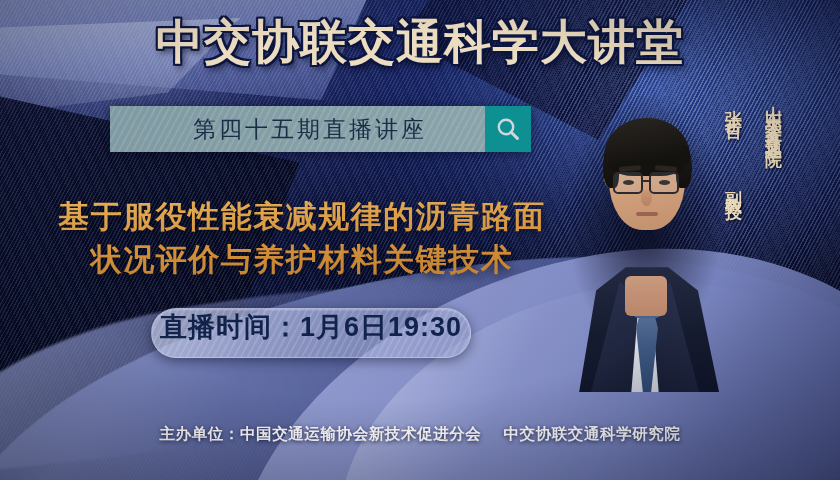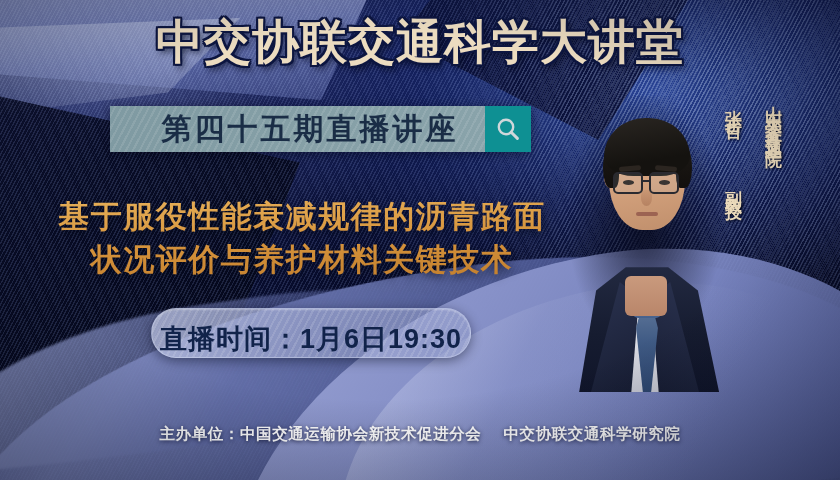--- a/index.html
+++ b/index.html
@@ -223,21 +223,21 @@
   .episode-bar::before {
     content:""; position:absolute; inset:0;
     background-image:repeating-linear-gradient(
       118deg, rgba(255,255,255,0) 0px, rgba(255,255,255,0) 4px,
       rgba(255,255,255,0.10) 4px, rgba(255,255,255,0.10) 6px);
     pointer-events:none;
   }
   .episode-text {
     position:relative; z-index:2;
     flex:1; text-align:center;
-    font-size:30px; font-weight:bold; letter-spacing:3px;
+    font-size:23px; font-weight:normal; letter-spacing:3px;
     color:#1a2d46;
     padding-left:25px;
   }
   .search-box {
     position:relative; z-index:2;
     width:46px; height:46px; flex:0 0 46px;
     background:#0e9093;
     display:flex; align-items:center; justify-content:center;
   }
   .search-box svg { display:block; }
@@ -257,21 +257,21 @@
     filter:drop-shadow(2px 3px 4px rgba(2,5,20,0.65));
   }
 
   
   .time-pill {
     position:absolute; left:151px; top:308px; width:320px; height:50px;
     border-radius:26px;
     background:linear-gradient(115deg, rgba(205,212,238,0.60) 0%, rgba(176,184,218,0.52) 45%, rgba(150,160,202,0.46) 100%);
     border:1px solid rgba(225,230,250,0.42);
     box-shadow:0 3px 12px rgba(3,6,24,0.45), inset 0 1px 2px rgba(255,255,255,0.35);
-    display:flex; align-items:flex-end; justify-content:center;
+    display:flex; align-items:flex-start; justify-content:center;
     overflow:hidden;
   }
   .time-pill::before {
     content:""; position:absolute; inset:0;
     background-image:repeating-linear-gradient(
       118deg, rgba(255,255,255,0) 0px, rgba(255,255,255,0) 4px,
       rgba(255,255,255,0.12) 4px, rgba(255,255,255,0.12) 6px);
   }
   .time-text {
     position:relative; z-index:2;

